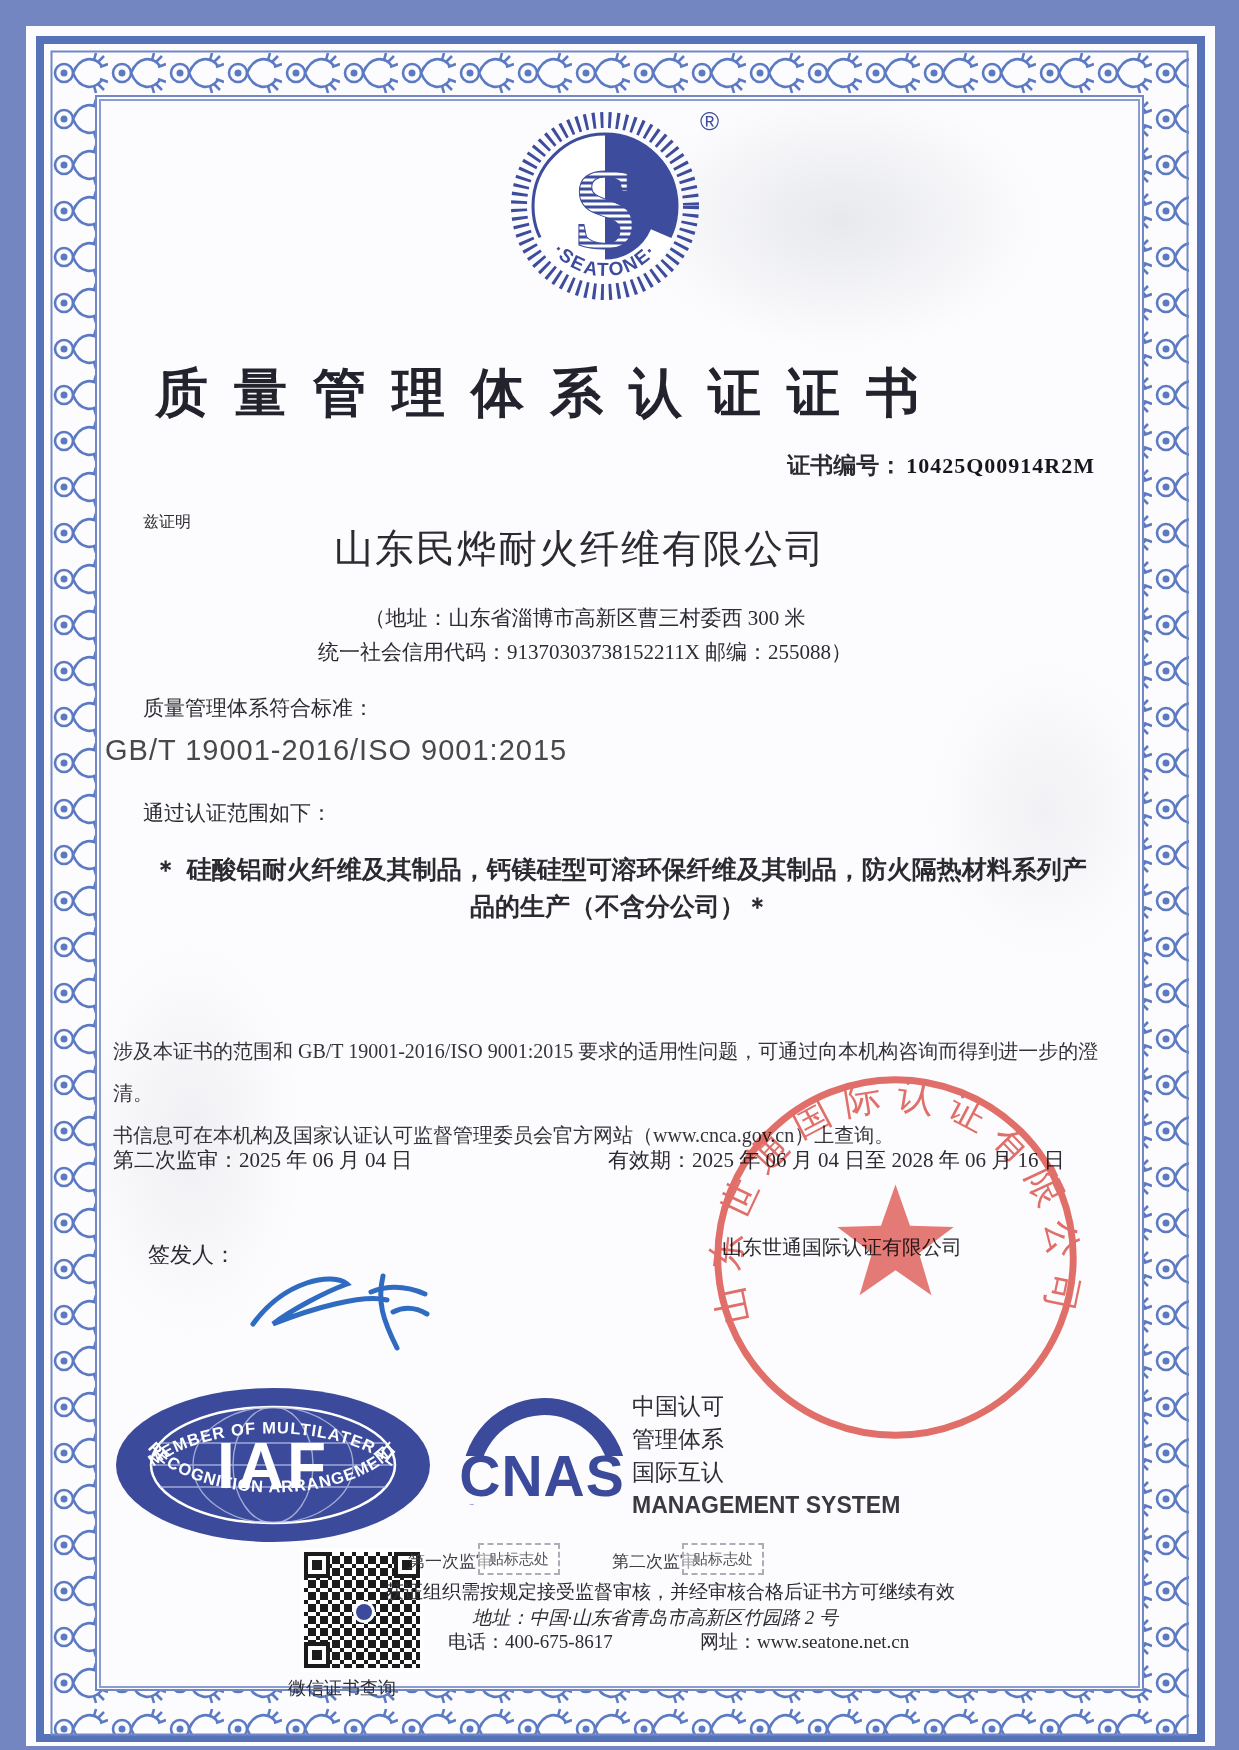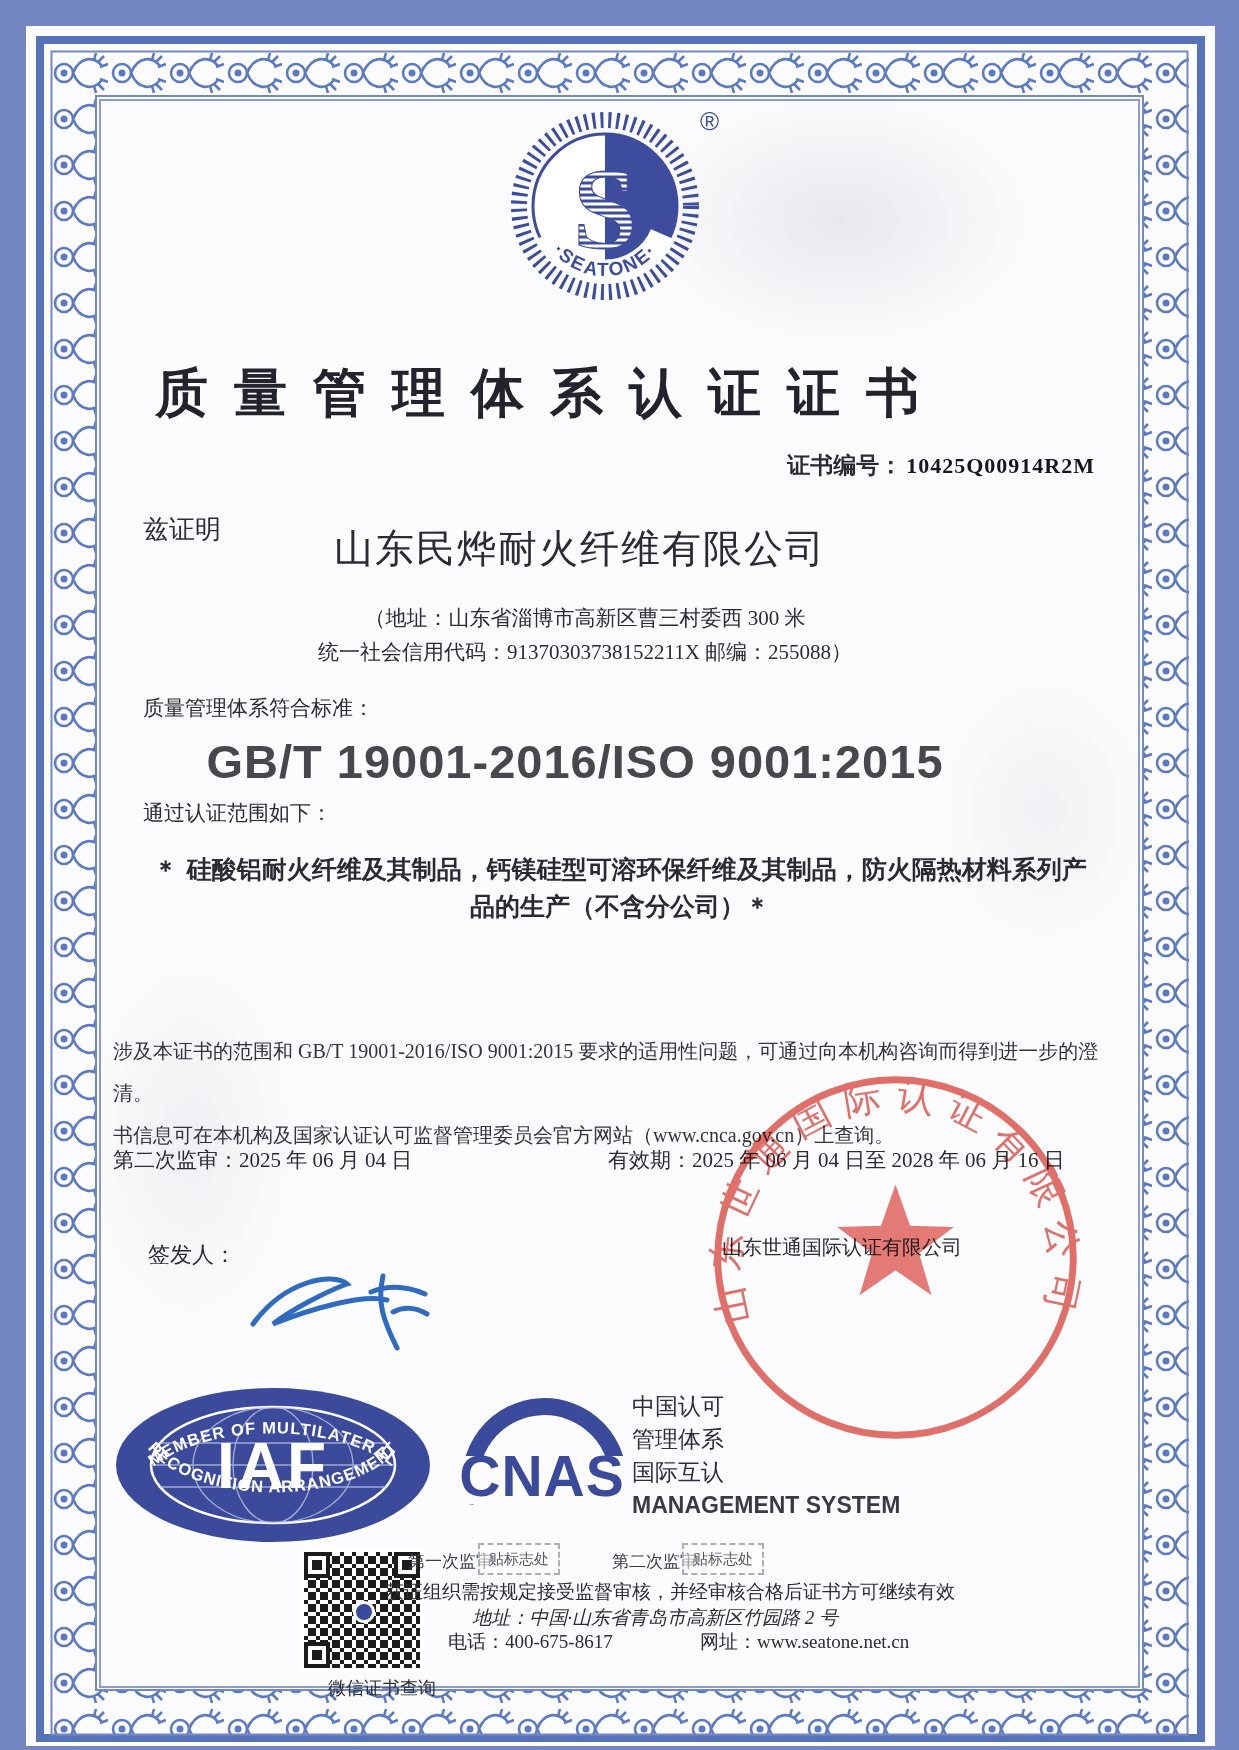--- a/index.html
+++ b/index.html
@@ -12,40 +12,40 @@
   .smudge{position:absolute;pointer-events:none;}
   .s1{left:560px;top:40px;width:560px;height:360px;background:radial-gradient(closest-side,rgba(125,130,148,.16),rgba(125,130,148,0) 72%);}
   .s2{left:30px;top:860px;width:320px;height:560px;background:radial-gradient(closest-side,rgba(130,130,150,.10),rgba(130,130,150,0) 70%);}
   .s3{left:880px;top:600px;width:330px;height:420px;background:radial-gradient(closest-side,rgba(130,130,150,.09),rgba(130,130,150,0) 70%);}
   .abs{position:absolute;}
   .title{left:100px;top:358px;width:900px;text-align:center;font-size:53px;font-weight:bold;
          letter-spacing:26px;color:#23232e;white-space:nowrap;}
   .certline{left:600px;top:450px;width:495px;text-align:right;white-space:nowrap;}
   .certlabel{font-size:23px;font-weight:bold;}
   .certno{font-size:22px;font-weight:bold;color:#16161f;letter-spacing:1px;font-family:"Liberation Serif",serif;}
-  .certify{left:143px;top:512px;font-size:26px;}
+  .certify{left:143px;top:512px;font-size:16px;}
   .company{left:105px;top:522px;width:950px;text-align:center;font-size:39px;font-weight:500;letter-spacing:2px;}
   .addr1{left:105px;top:604px;width:960px;text-align:center;font-size:21px;}
   .addr2{left:105px;top:638px;width:960px;text-align:center;font-size:21px;}
   .stdlabel{left:143px;top:694px;font-size:21px;}
-  .standard{left:105px;top:734px;width:940px;text-align:center;font-size:47px;color:#48484c;
-            font-family:"Liberation Sans","DejaVu Sans",sans-serif;letter-spacing:1px;font-weight:bold;}
+  .standard{left:105px;top:734px;width:940px;text-align:left;font-size:29px;color:#48484c;
+            font-family:"Liberation Sans","DejaVu Sans",sans-serif;letter-spacing:1px;}
   .scopelabel{left:143px;top:799px;font-size:21px;}
   .scope{font-family:"DejaVu Sans","Liberation Sans",sans-serif;font-weight:bold;color:#2a2a30;
          font-size:25px;text-align:center;}
   .scope1{left:105px;top:853px;width:1030px;}
   .scope2{left:105px;top:890px;width:1030px;}
   .legal{left:113px;top:1030px;width:1018px;font-size:20px;line-height:42px;color:#33333a;}
   .issue{left:113px;top:1146px;font-size:21px;white-space:nowrap;}
   .valid{left:608px;top:1146px;font-size:21px;white-space:nowrap;}
   .signer{left:148px;top:1240px;font-size:22px;}
   .issuer{left:722px;top:1234px;font-size:20px;}
   .cnastext{left:632px;top:1390px;line-height:33px;font-size:23px;color:#2e2e36;}
   .cnastext .en{font-family:"Liberation Sans","DejaVu Sans",sans-serif;font-weight:bold;color:#3a3a42;}
-  .qrcaption{left:288px;top:1676px;width:148px;text-align:right;font-size:18px;}
+  .qrcaption{left:288px;top:1676px;width:148px;text-align:left;font-size:18px;}
   .audit{font-size:17px;color:#3a3a40;white-space:nowrap;}
   .a1{left:408px;top:1550px;} .a2{left:612px;top:1550px;}
   .stickerbox{border:2px dashed #a9aeb9;color:#55565e;font-size:15px;text-align:center;
               line-height:28px;width:78px;height:28px;background:rgba(255,255,255,.5);}
   .b1{left:478px;top:1543px;} .b2{left:682px;top:1543px;}
   .notice{left:340px;top:1579px;width:660px;text-align:center;font-size:19px;}
   .footaddr{left:340px;top:1605px;width:630px;text-align:center;font-size:19px;font-style:italic;}
   .tel{left:448px;top:1629px;font-size:19px;white-space:nowrap;}
   .web{left:700px;top:1629px;font-size:19px;white-space:nowrap;}
   .stampwrap{left:698px;top:1060px;opacity:.85;mix-blend-mode:multiply;}

